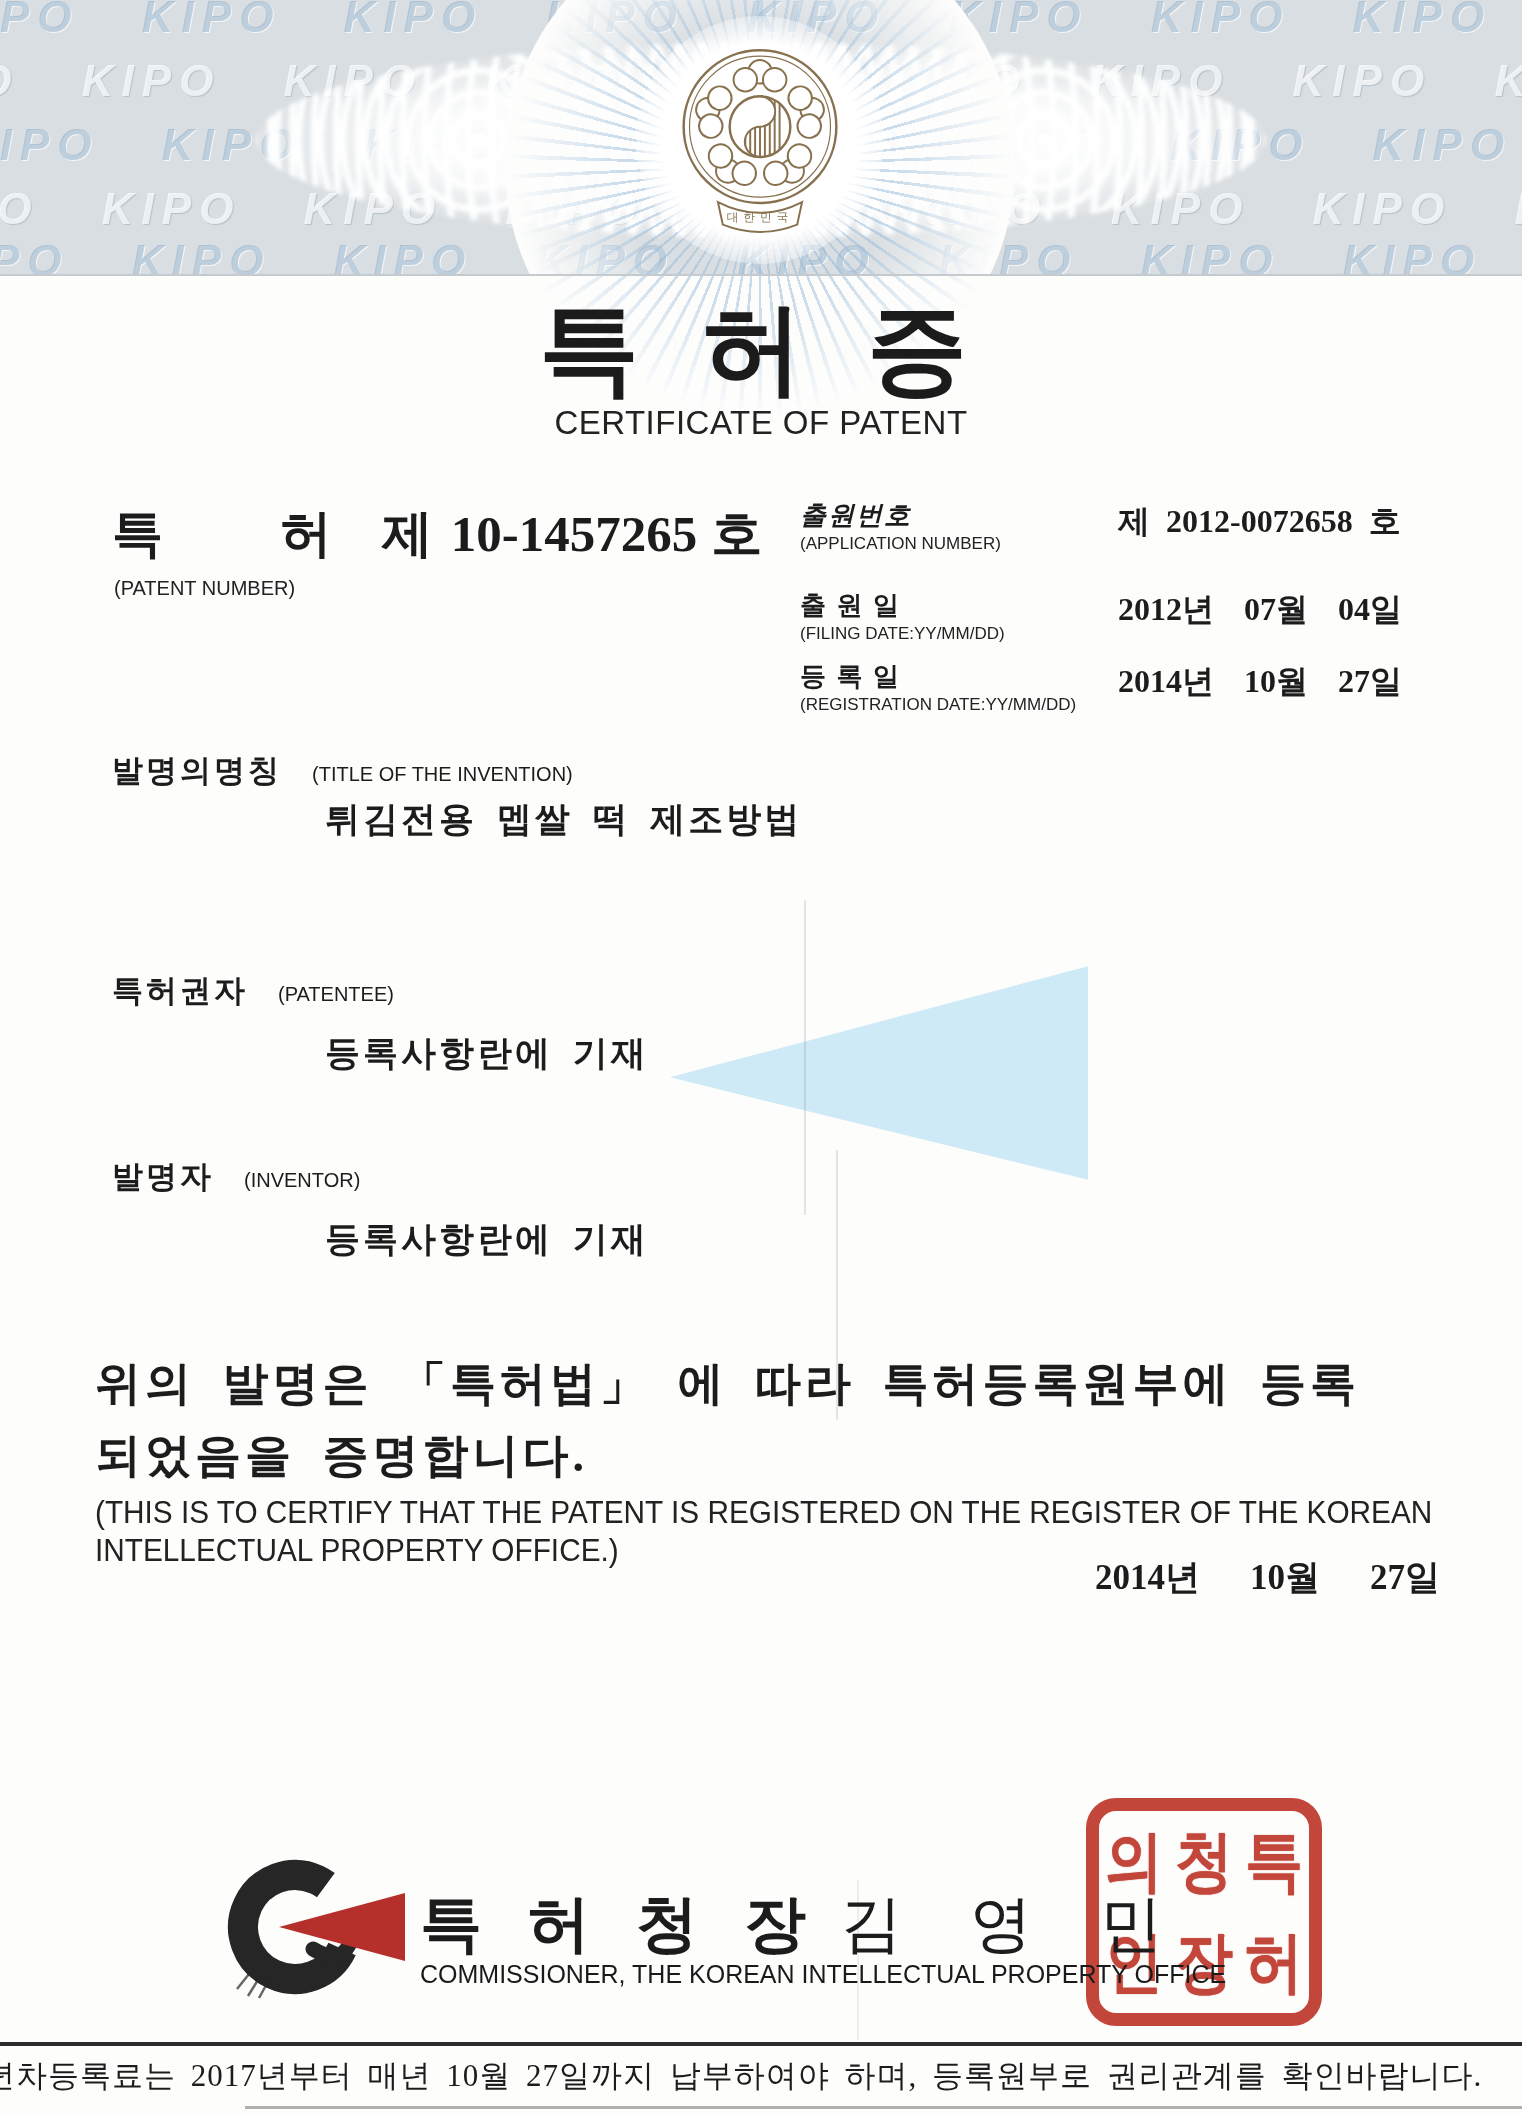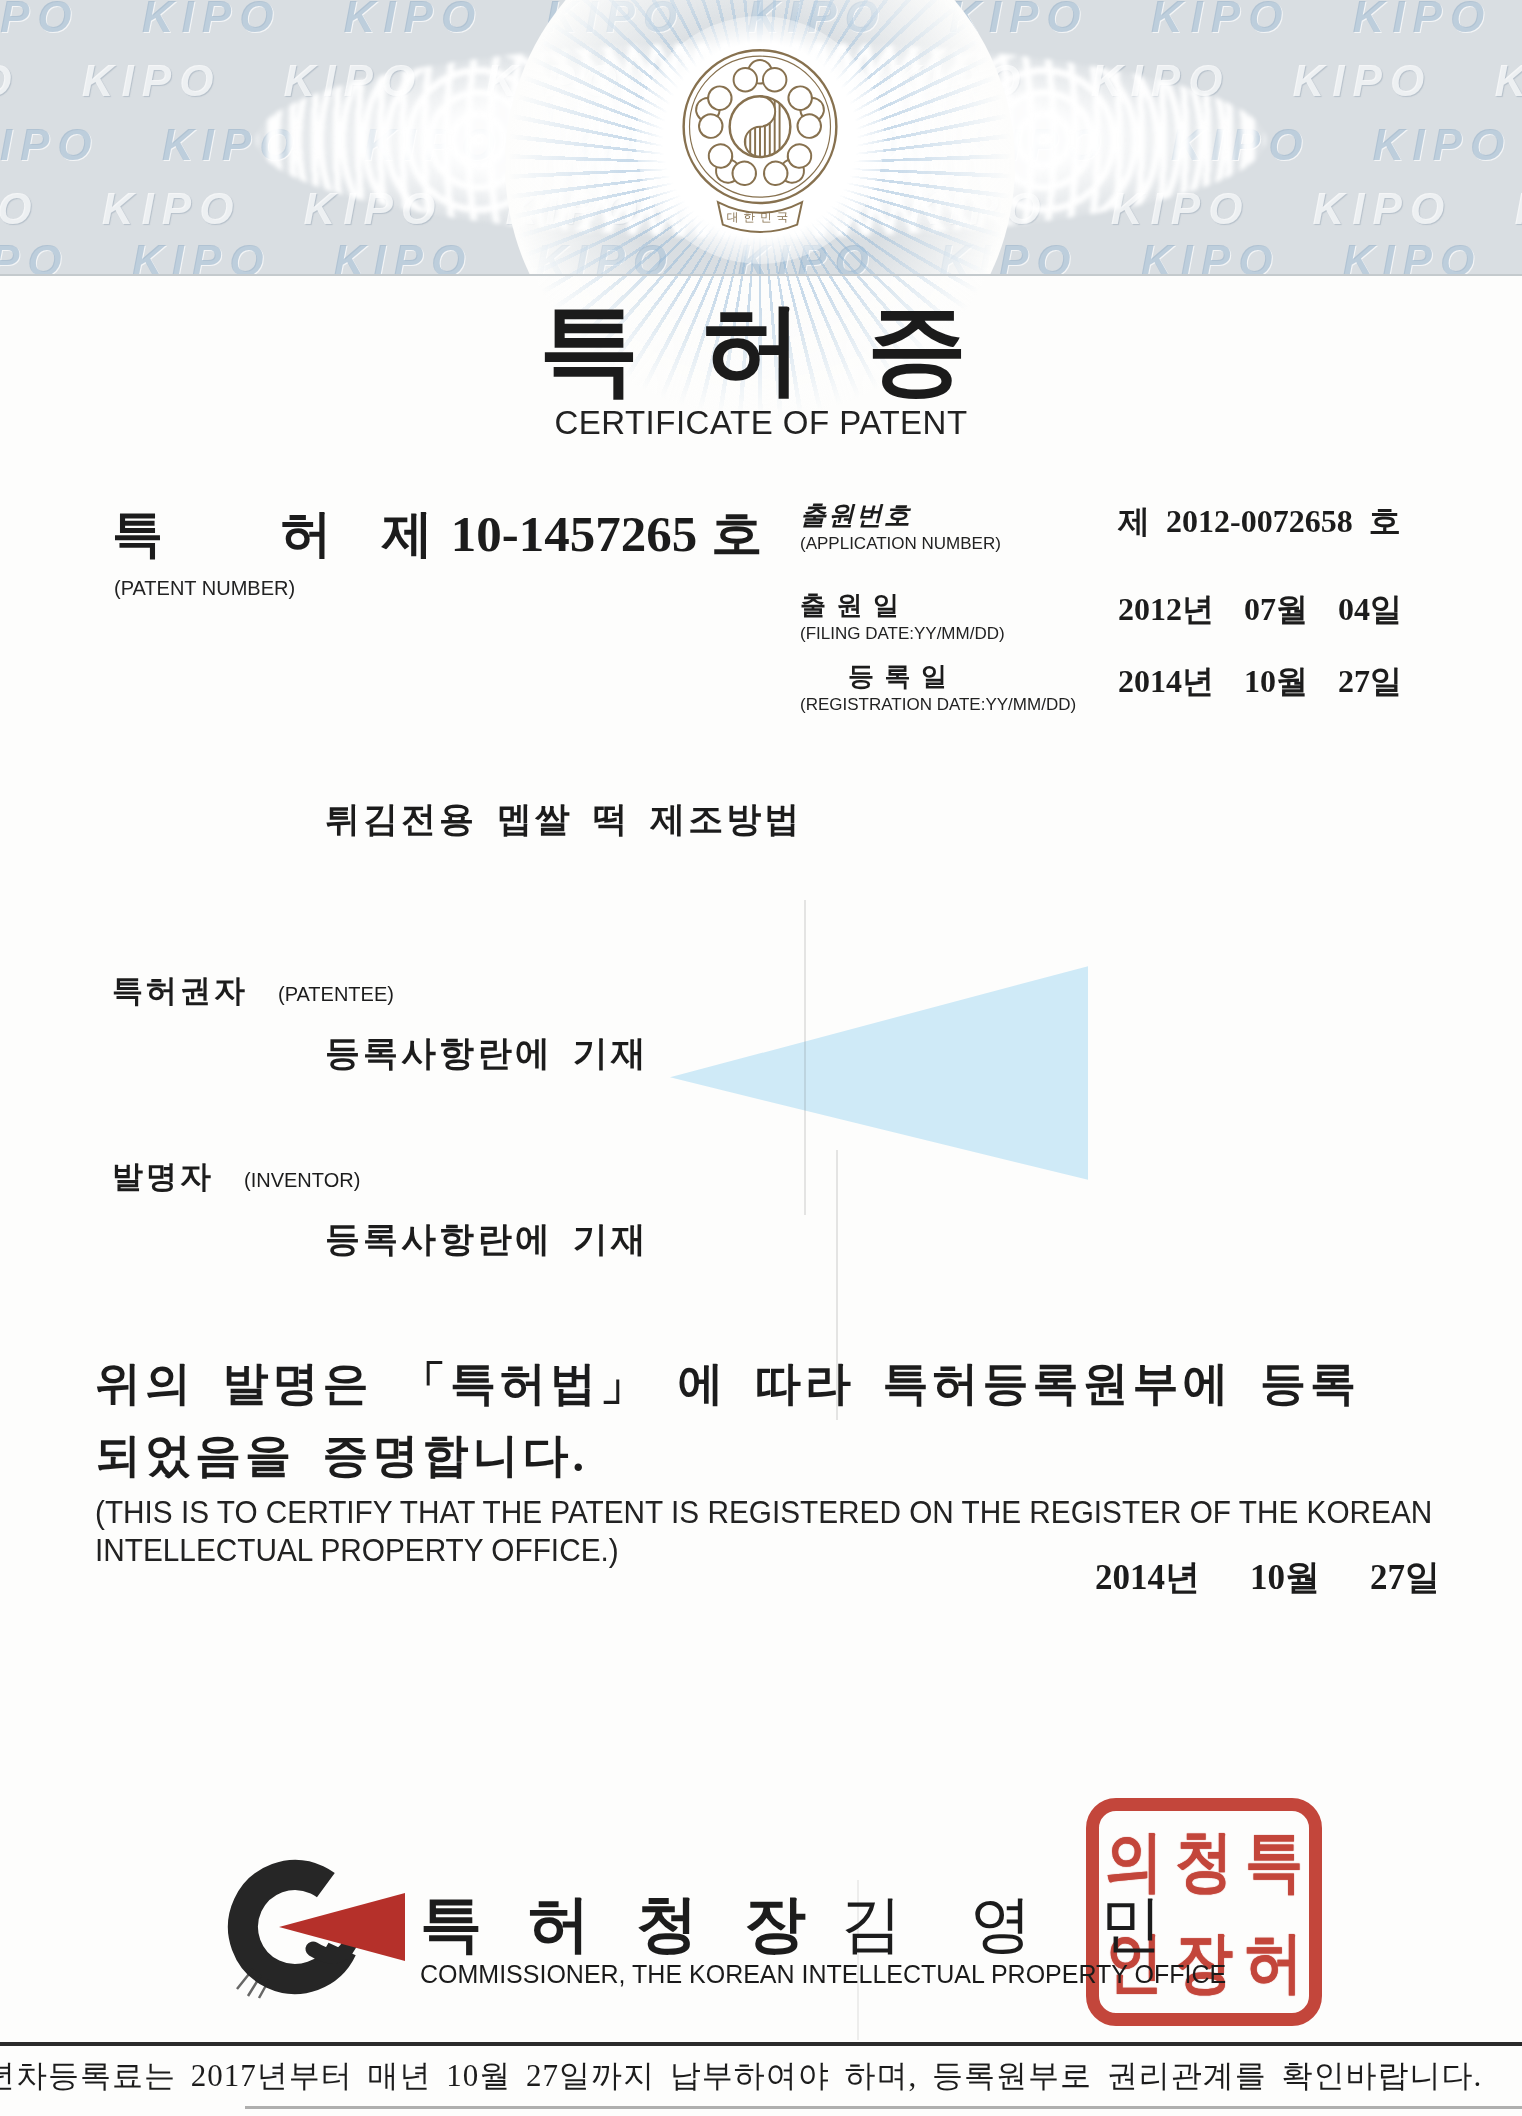--- a/index.html
+++ b/index.html
@@ -176,24 +176,27 @@
   <div class="pn-en">(PATENT NUMBER)</div>
 
   <div class="rc-label" style="top:498px;font-style:italic;">출원번호</div>
   <div class="rc-en" style="top:534px;">(APPLICATION NUMBER)</div>
   <div class="rc-val ws-num" style="top:500px;">제 2012-0072658 호</div>
 
   <div class="rc-label" style="top:588px;">출 원 일</div>
   <div class="rc-en" style="top:624px;">(FILING DATE:YY/MM/DD)</div>
   <div class="rc-val ws-date" style="top:588px;">2012년 07월 04일</div>
 
-  <div class="rc-label" style="top:659px;margin-left:48px;">등 록 일</div>
+  <div class="rc-label" style="top:659px;">등 록 일</div>
   <div class="rc-en" style="top:695px;">(REGISTRATION DATE:YY/MM/DD)</div>
   <div class="rc-val ws-date" style="top:660px;">2014년 10월 27일</div>
 
+  <div class="sec" style="top:750px;">
+    <span>발명의명칭</span><span class="sec-en">(TITLE OF THE INVENTION)</span>
+  </div>
   <div class="sec-val" style="top:796px;">튀김전용 멥쌀 떡 제조방법</div>
 
   <div class="sec" style="top:970px;">
     <span>특허권자</span><span class="sec-en">(PATENTEE)</span>
   </div>
   <div class="sec-val" style="top:1030px;">등록사항란에 기재</div>
 
   <div class="sec" style="top:1156px;">
     <span>발명자</span><span class="sec-en">(INVENTOR)</span>
   </div>

